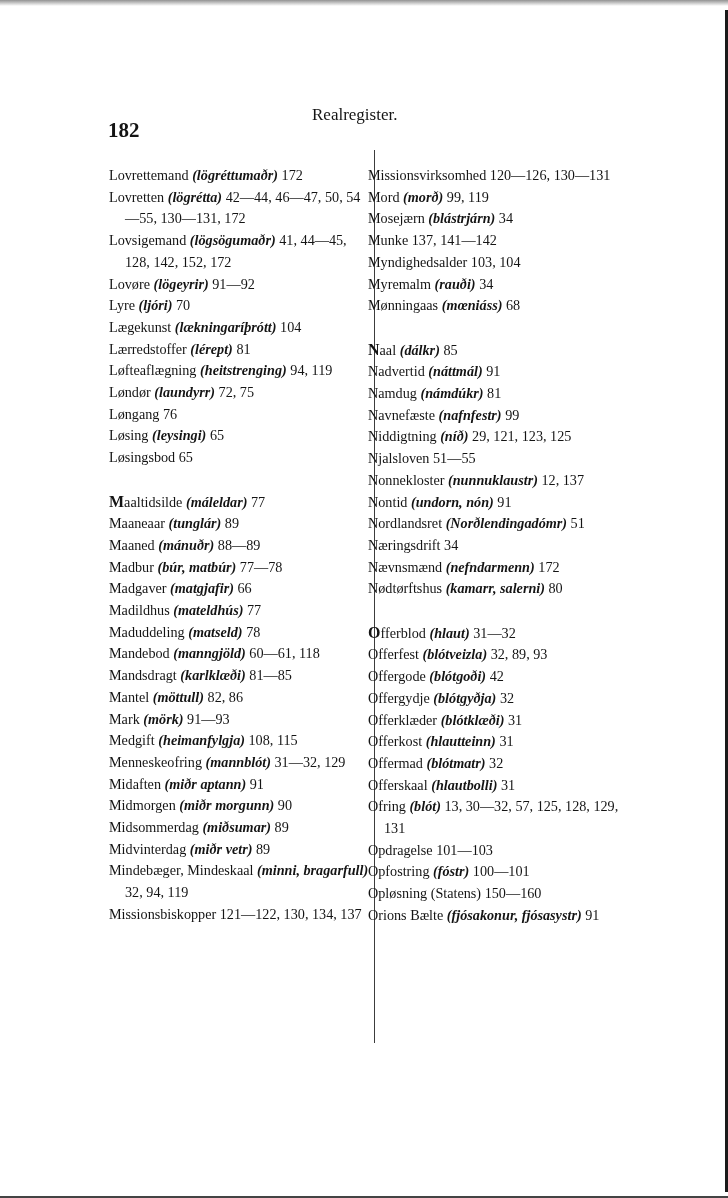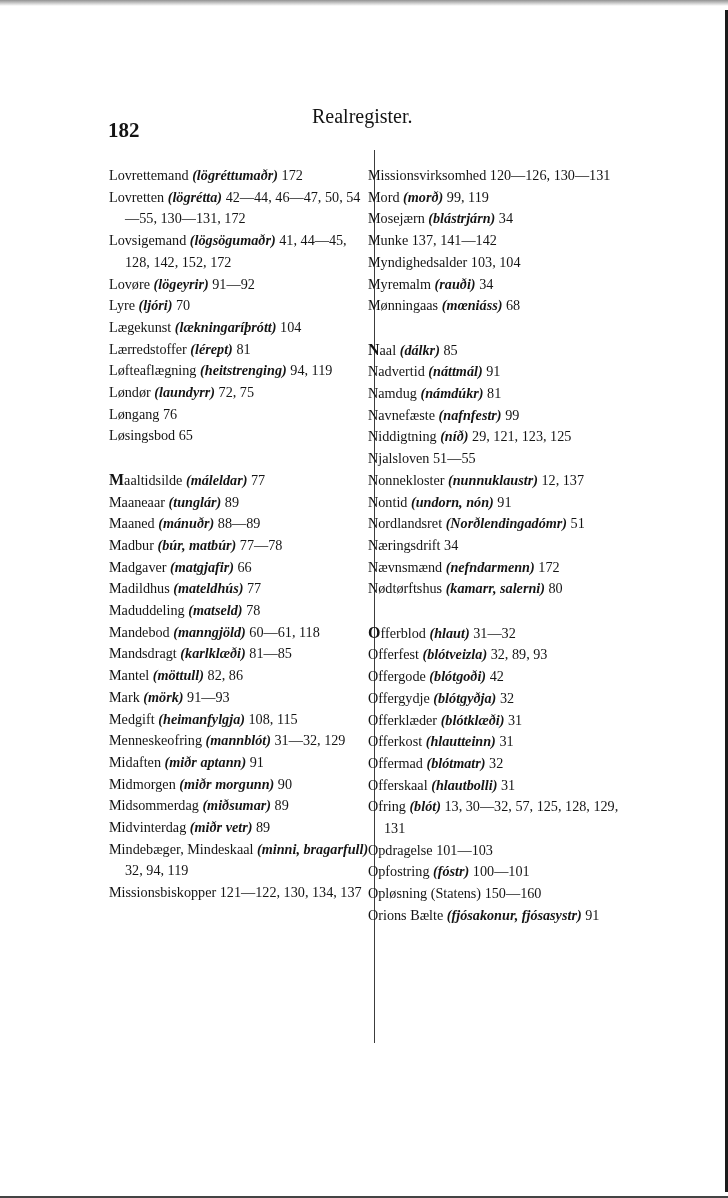--- a/index.html
+++ b/index.html
@@ -4,21 +4,21 @@
 <style>
   html, body { margin: 0; padding: 0; background: #ffffff; }
   body { width: 728px; height: 1198px; position: relative; overflow: hidden;
          font-family: "DejaVu Serif", "Liberation Serif", serif; color: #141414; }
   .scan-top { position: absolute; left: 0; top: 0; width: 728px; height: 6px;
               background: linear-gradient(#3a3a3a, #ffffff); opacity: 0.55; }
   .scan-right { position: absolute; right: 0; top: 10px; width: 3px; height: 1182px; background: #1a1a1a; }
   .scan-bottom { position: absolute; left: 0; bottom: 0; width: 728px; height: 2px; background: #444; }
   .page-number { position: absolute; left: 108px; top: 118px; font-size: 21px; font-weight: bold;
                  font-family: "Liberation Serif", serif; }
-  .running-head { position: absolute; left: 312px; top: 105px; font-size: 20px;
+  .running-head { position: absolute; left: 312px; top: 105px; font-size: 17px;
                   font-family: "Liberation Serif", serif; }
   .column { position: absolute; top: 145px; width: 262px; font-size: 14.2px; line-height: 21.7px;
             font-family: "Liberation Serif", serif; margin-top: 20px; }
   .col-left { left: 109px; }
   .col-right { left: 368px; width: 262px; }
   .col-divider { position: absolute; left: 374px; top: 150px; width: 1px; height: 893px; background: #3c3c3c; }
   .entry { padding-left: 16px; text-indent: -16px; text-align: left; }
   .gap { height: 21.7px; }
   .term { }
   .term .initial { font-weight: bold; font-size: 16px; }
@@ -39,20 +39,21 @@
     <div class="entry"><span class="term">Lovrettemand</span> <span class="norse">(lögréttumaðr)</span> <span class="refs">172</span></div>
     <div class="entry"><span class="term">Lovretten</span> <span class="norse">(lögrétta)</span> <span class="refs">42—44, 46—47, 50, 54—55, 130—131, 172</span></div>
     <div class="entry"><span class="term">Lovsigemand</span> <span class="norse">(lögsögumaðr)</span> <span class="refs">41, 44—45, 128, 142, 152, 172</span></div>
     <div class="entry"><span class="term">Lovøre</span> <span class="norse">(lögeyrir)</span> <span class="refs">91—92</span></div>
     <div class="entry"><span class="term">Lyre</span> <span class="norse">(ljóri)</span> <span class="refs">70</span></div>
     <div class="entry"><span class="term">Lægekunst</span> <span class="norse">(lækningaríþrótt)</span> <span class="refs">104</span></div>
     <div class="entry"><span class="term">Lærredstoffer</span> <span class="norse">(lérept)</span> <span class="refs">81</span></div>
     <div class="entry"><span class="term">Løfteaflægning</span> <span class="norse">(heitstrenging)</span> <span class="refs">94, 119</span></div>
     <div class="entry"><span class="term">Løndør</span> <span class="norse">(laundyrr)</span> <span class="refs">72, 75</span></div>
     <div class="entry"><span class="term">Løngang</span> <span class="refs">76</span></div>
+    <div class="entry"><span class="term">Løsing</span> <span class="norse">(leysingi)</span> <span class="refs">65</span></div>
     <div class="entry"><span class="term">Løsingsbod</span> <span class="refs">65</span></div>
     <div class="gap"></div>
     <div class="entry"><span class="term"><span class="initial">M</span><span>aaltidsilde</span></span> <span class="norse">(máleldar)</span> <span class="refs">77</span></div>
     <div class="entry"><span class="term">Maaneaar</span> <span class="norse">(tunglár)</span> <span class="refs">89</span></div>
     <div class="entry"><span class="term">Maaned</span> <span class="norse">(mánuðr)</span> <span class="refs">88—89</span></div>
     <div class="entry"><span class="term">Madbur</span> <span class="norse">(búr, matbúr)</span> <span class="refs">77—78</span></div>
     <div class="entry"><span class="term">Madgaver</span> <span class="norse">(matgjafir)</span> <span class="refs">66</span></div>
     <div class="entry"><span class="term">Madildhus</span> <span class="norse">(mateldhús)</span> <span class="refs">77</span></div>
     <div class="entry"><span class="term">Maduddeling</span> <span class="norse">(matseld)</span> <span class="refs">78</span></div>
     <div class="entry"><span class="term">Mandebod</span> <span class="norse">(manngjöld)</span> <span class="refs">60—61, 118</span></div>

